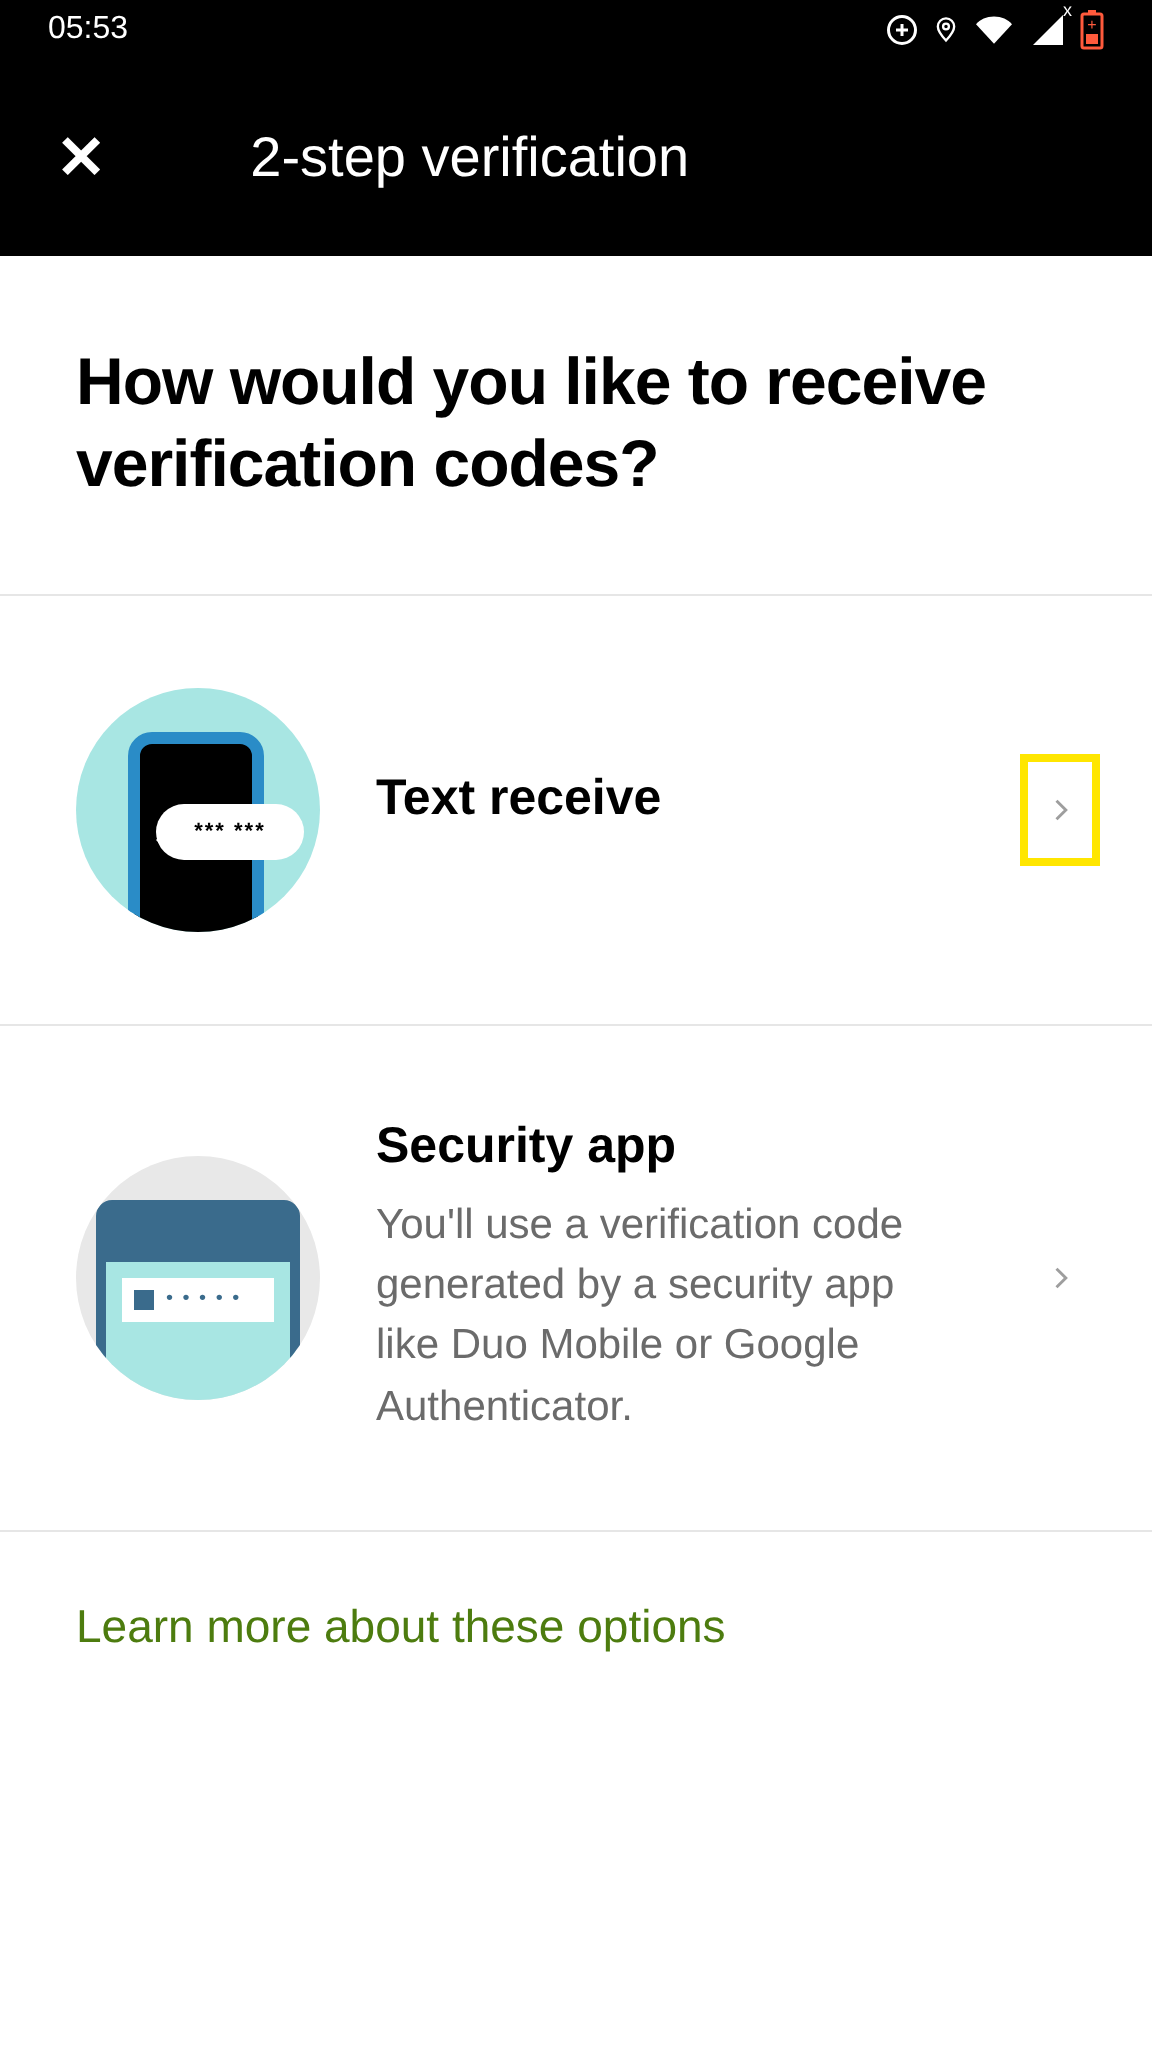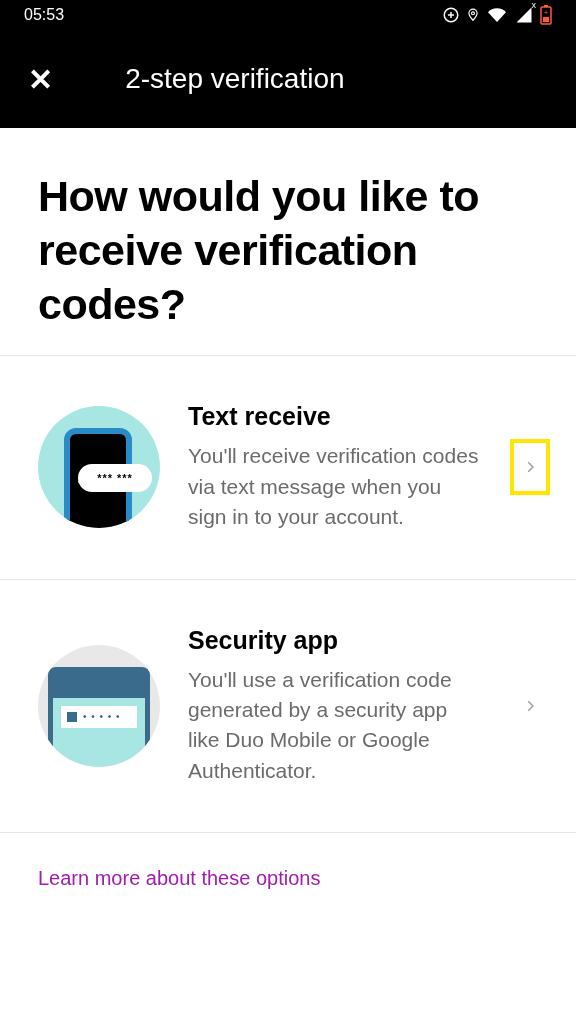--- a/index.html
+++ b/index.html
@@ -27,25 +27,25 @@
       background: #000;
       height: 98px;
       display: flex;
       align-items: center;
       padding: 0 28px;
       gap: 32px;
     }
     .close-x { color: #fff; font-size: 30px; font-weight: 700; cursor: pointer; }
     .app-title { color: #fff; font-size: 28px; font-weight: 400; margin-left: 40px; }
     .page-heading {
-      font-size: 43px;
+      font-size: 33px;
       font-weight: 800;
       letter-spacing: -0.5px;
       line-height: 1.25;
-      padding: 42px 38px 24px;
+      padding: 42px 38px 44px;
       color: #000;
     }
     .divider { height: 1px; background: #e6e6e6; }
     .option {
       display: flex;
       align-items: center;
       padding: 46px 26px 46px 38px;
       gap: 28px;
       cursor: pointer;
     }
@@ -53,21 +53,21 @@
     .option-body { flex: 1; min-width: 0; }
     .option-title { font-size: 25px; font-weight: 700; color: #000; margin-bottom: 10px; }
     .option-desc { font-size: 21px; line-height: 1.45; color: #6b6b6b; }
     .chevron-box {
       flex: 0 0 40px; height: 56px;
       display: flex; align-items: center; justify-content: center;
     }
     .chevron-highlight { border: 4px solid #ffe600; }
     .chevron { color: #9e9e9e; }
     .link-row { padding: 34px 38px; }
-    .learn-link { color: #a21caf; font-size: 20px; text-decoration: none; cursor: pointer; }
+    .learn-link { color: #4d7c0f; font-size: 23px; text-decoration: none; cursor: pointer; }
     
     .ill-circle-teal { width: 122px; height: 122px; border-radius: 50%; background: #a8e6e3; position: relative; overflow: hidden; }
     .ill-phone-teal {
       position:absolute; left:26px; top:22px; width:68px; height:130px;
       background:#000; border-radius:12px; border:6px solid #2a8cc7;
     }
     .ill-sms {
       position:absolute; left:40px; top:58px; width:74px; height:28px;
       background:#fff; border-radius:14px; display:flex; align-items:center; justify-content:center;
       color:#000; font-size:11px; letter-spacing:1px; font-weight:700;
@@ -135,21 +135,20 @@
 
 <div class="option">
   <div class="option-icon">
     <div class="ill-circle-teal">
       <div class="ill-phone-teal"></div>
       <div class="ill-sms">*** ***</div>
     </div>
   </div>
   <div class="option-body">
     <div class="option-title">Text receive</div>
-    <div class="option-desc">You'll receive verification codes via text message when you sign in to your account.</div>
   </div>
   <div class="chevron-box chevron-highlight">
     <svg class="chevron" width="14" height="24" viewBox="0 0 24 24" fill="none" stroke="currentColor" stroke-width="2.5">
         <path d="M9 4l8 8-8 8"></path>
       </svg>
   </div>
 </div>
 
 <div class="divider"></div>
 

